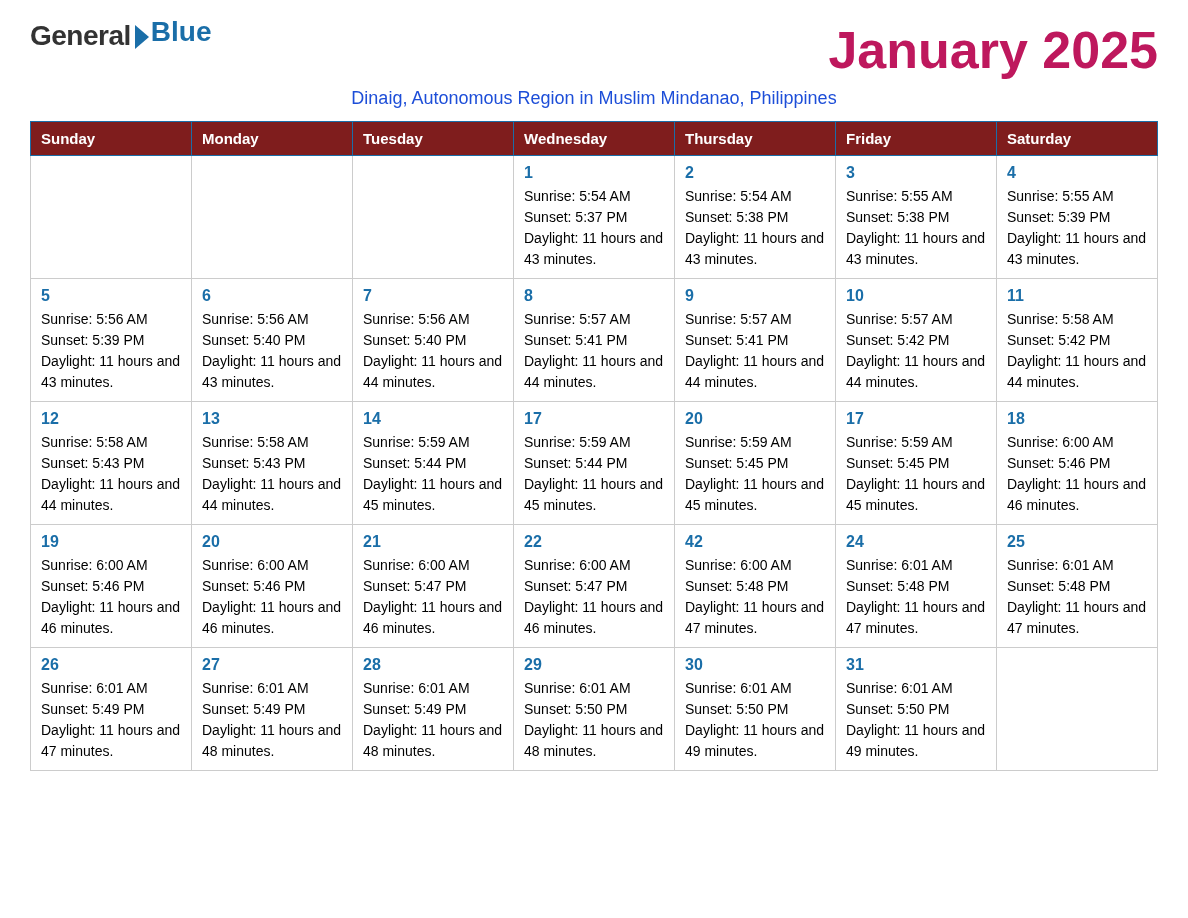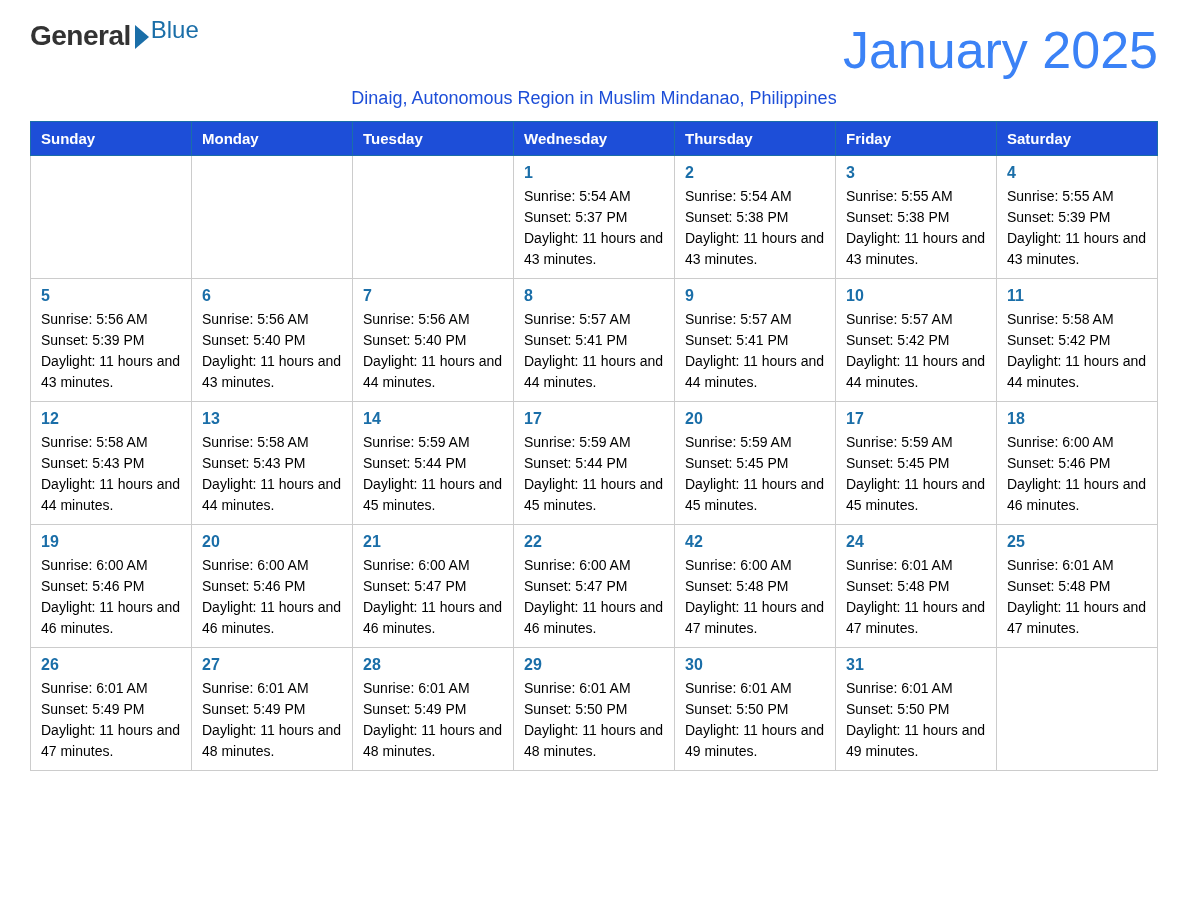--- a/index.html
+++ b/index.html
@@ -34,46 +34,46 @@
     .logo-arrow {
       width: 0;
       height: 0;
       border-left: 14px solid #1a6ea8;
       border-top: 12px solid transparent;
       border-bottom: 12px solid transparent;
       margin-left: 4px;
       margin-top: 2px;
     }
     .logo-blue {
-      font-size: 24px;
-      font-weight: normal;
+      font-size: 28px;
+      font-weight: bold;
       color: #1a6ea8;
       margin-top: -4px;
       padding-left: 2px;
     }
     .page-title {
       font-size: 52px;
-      font-weight: normal;
-      color: #3b82f6;
+      font-weight: bold;
+      color: #be185d;
       text-align: right;
     }
     .subtitle {
       text-align: center;
       font-size: 18px;
       color: #1d4ed8;
       margin-bottom: 12px;
       font-weight: normal;
     }
     .calendar {
       width: 100%;
       border-collapse: collapse;
       border: 1px solid #1a6ea8;
     }
     .calendar th {
-      background-color: #1d4ed8;
+      background-color: #7f1d1d;
       color: #fff;
       font-size: 15px;
       font-weight: bold;
       padding: 8px 10px;
       text-align: left;
       border: 1px solid #1a6ea8;
     }
     .calendar td {
       vertical-align: top;
       padding: 8px 10px;

